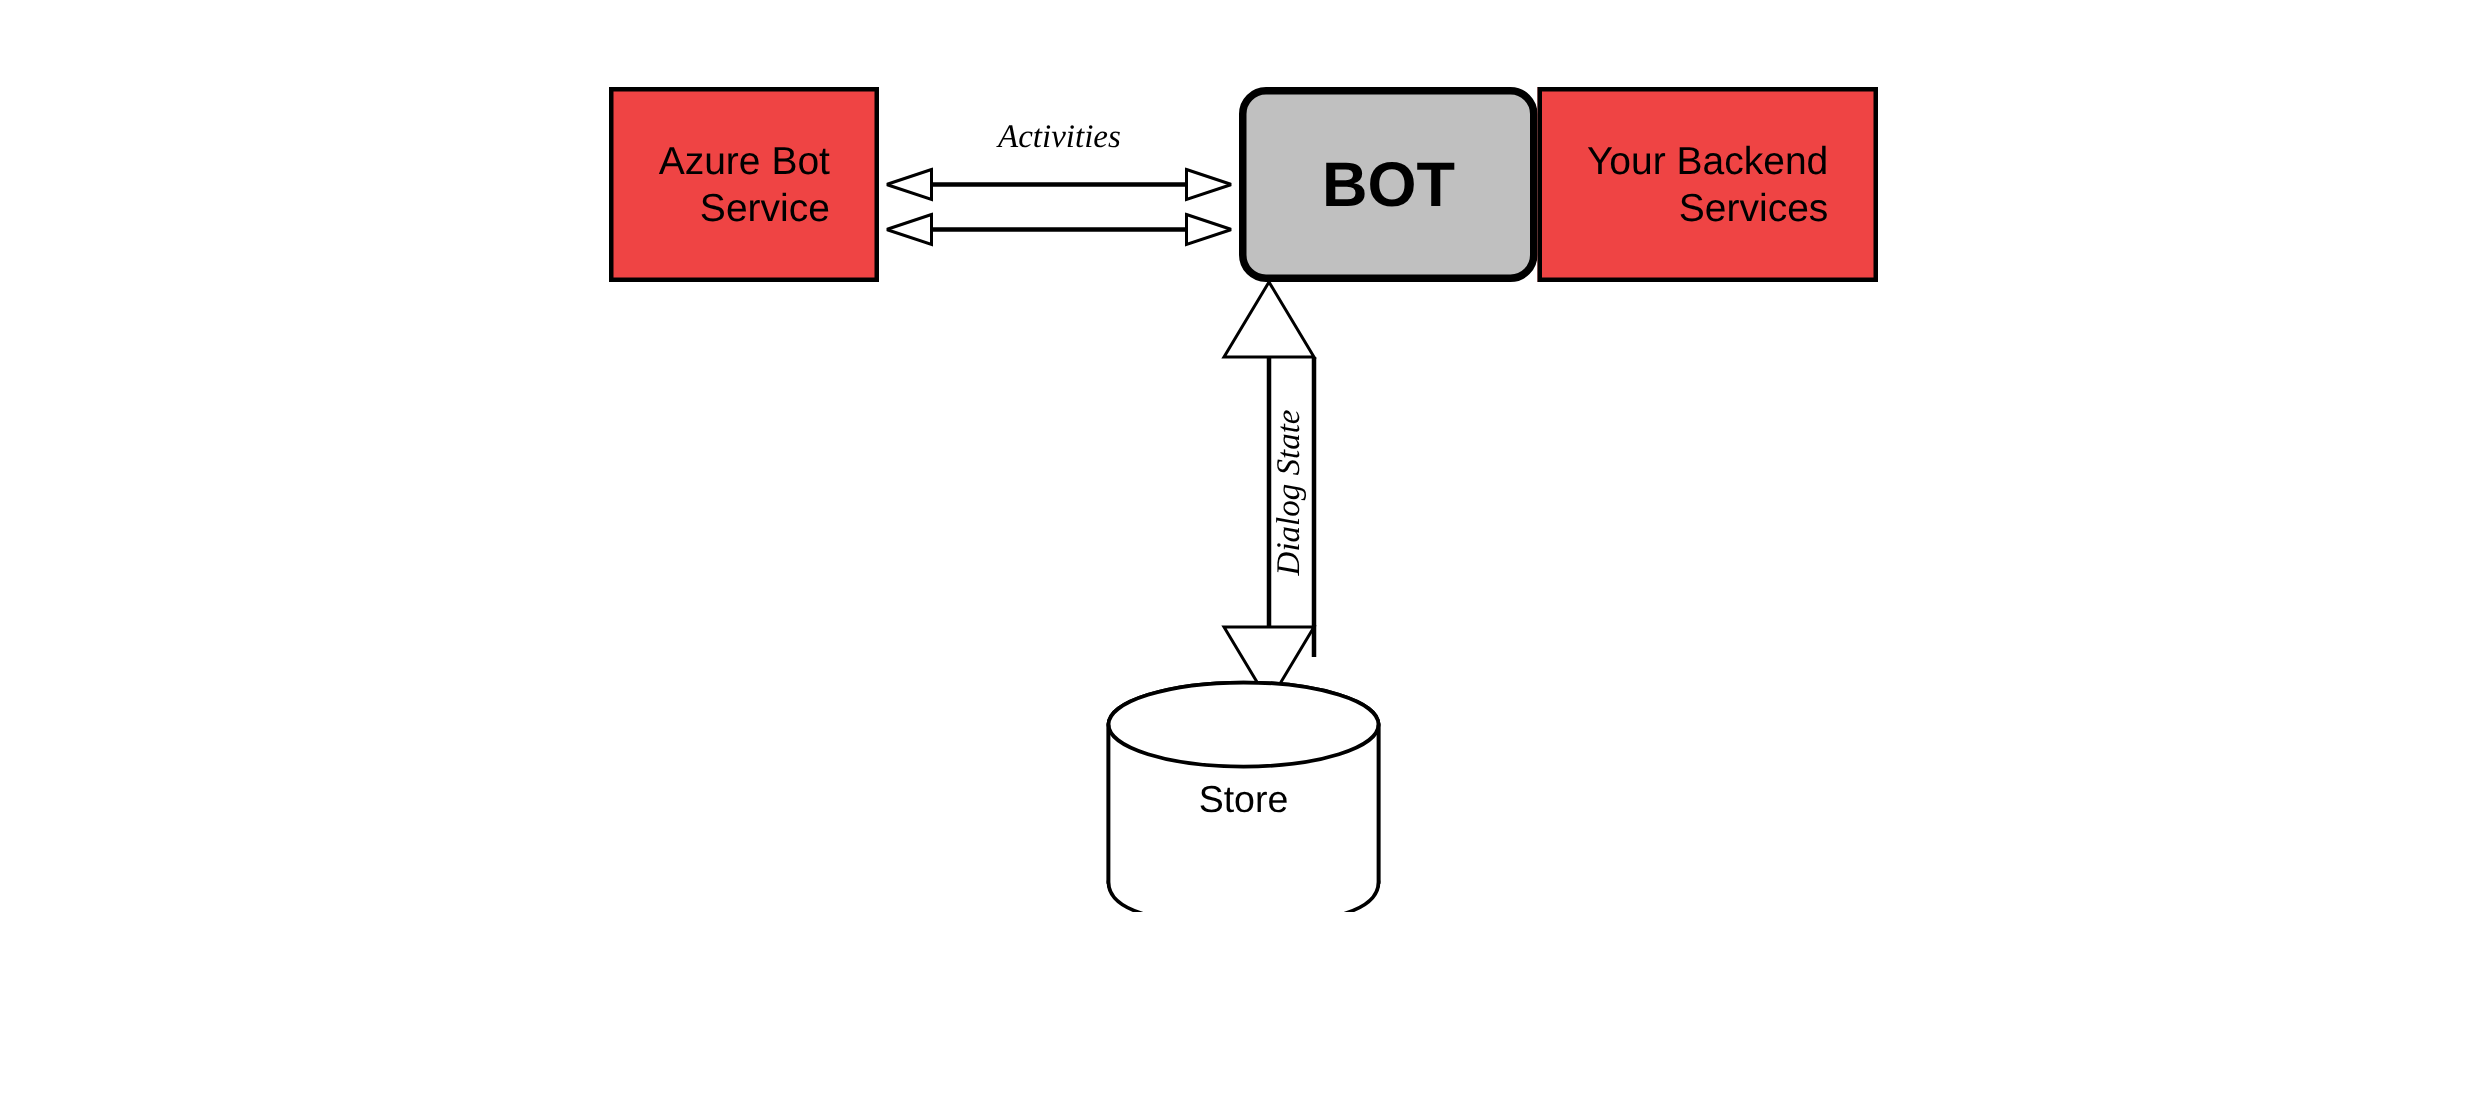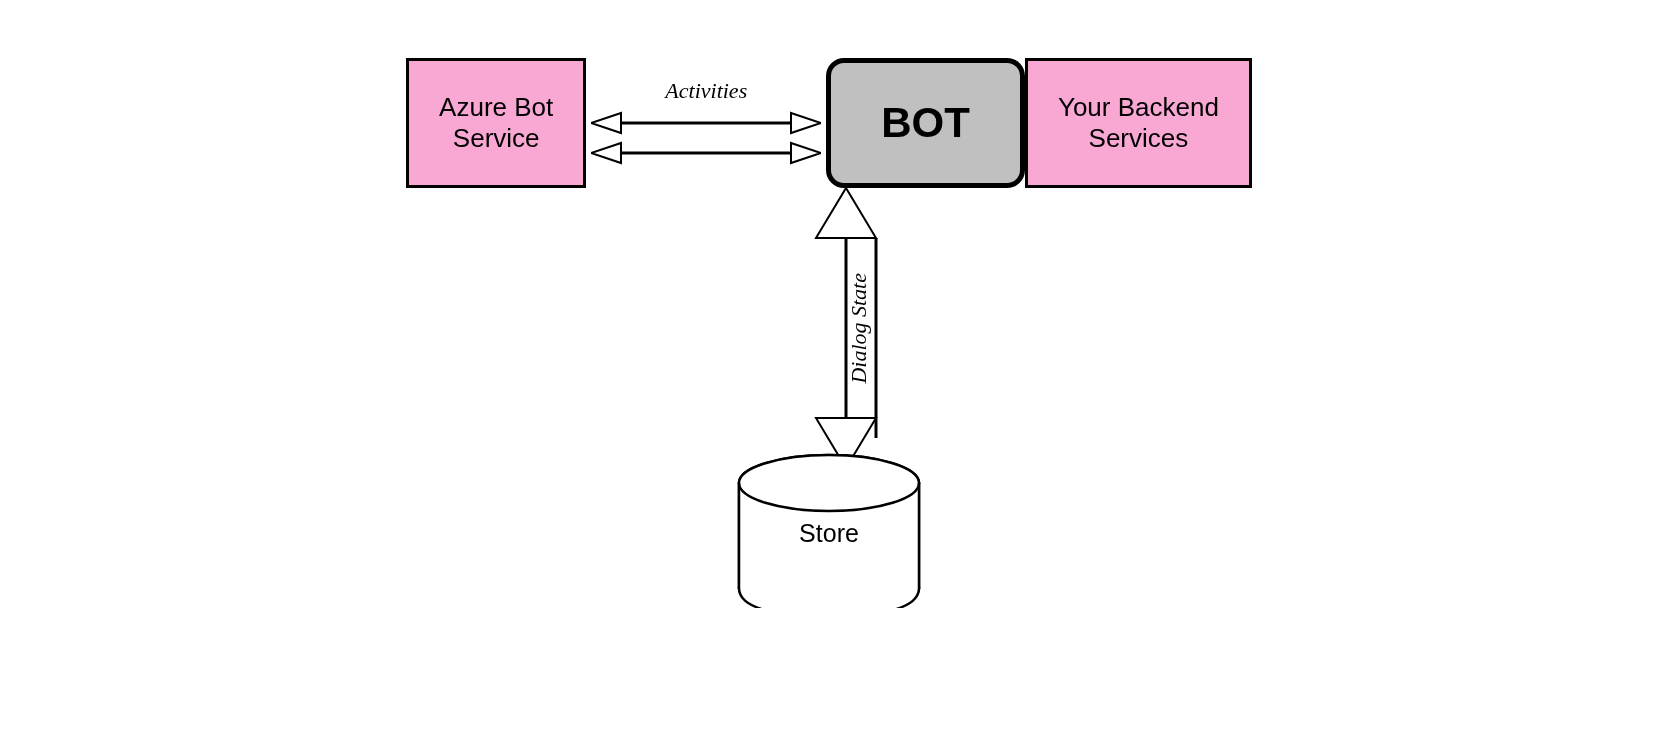--- a/index.html
+++ b/index.html
@@ -34,24 +34,24 @@
 
     
     .service-box {
       border: 3px solid #000;
       padding: 20px 30px;
       min-width: 180px;
       min-height: 130px;
       display: flex;
       align-items: center;
       justify-content: center;
-      text-align: center;
+      text-align: right;
       font-size: 26px;
       font-weight: normal;
-      background: #f9a8d4;
+      background: #ef4444;
     }
 
     .bot-box {
       border: 5px solid #000;
       border-radius: 18px;
       padding: 20px 50px;
       min-width: 180px;
       min-height: 130px;
       display: flex;
       align-items: center;

